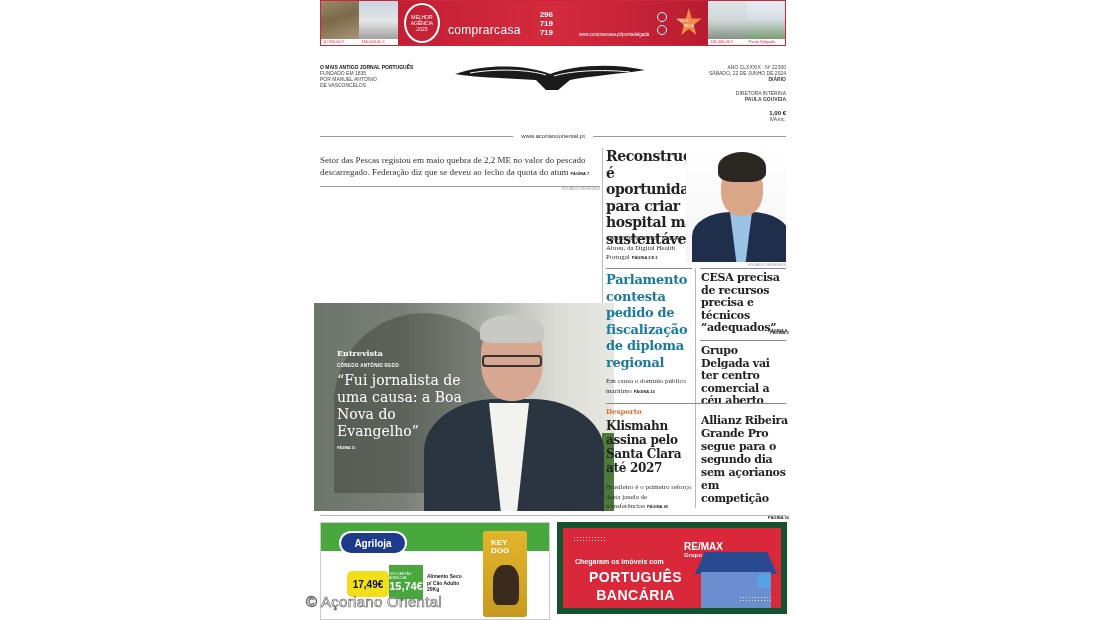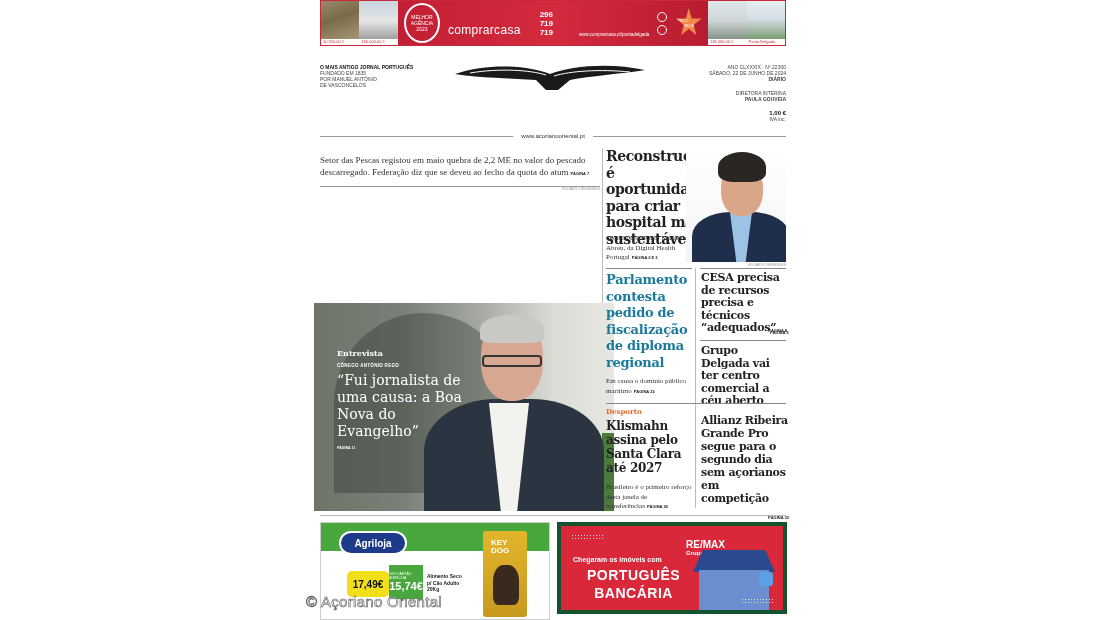--- a/index.html
+++ b/index.html
@@ -86,21 +86,21 @@
   .ad-agri .green { position: absolute; left: 0; top: 0; width: 100%; height: 28px; background: #48a83e; }
   .ad-agri .logo { position: absolute; left: 18px; top: 8px; width: 68px; height: 24px; border-radius: 12px; background: #1e3a8a; border: 2px solid #fff; color: #fff; font-family: "Liberation Sans", sans-serif; font-weight: bold; font-size: 10px; display: flex; align-items: center; justify-content: center; }
   .ad-agri .price-old { position: absolute; left: 26px; top: 48px; width: 42px; height: 26px; background: #f2df1c; border-radius: 5px; font-family: "Liberation Sans", sans-serif; font-weight: bold; font-size: 10px; display:flex; align-items:center; justify-content:center; color:#111; }
   .ad-agri .price-new { position: absolute; left: 68px; top: 42px; width: 34px; height: 34px; background: #48a83e; color: #fff; font-family: "Liberation Sans", sans-serif; font-weight: bold; font-size: 11px; display:flex; flex-direction: column; align-items:center; justify-content:center; }
   .ad-agri .price-new small { font-size: 3.5px; font-weight: normal; }
   .ad-agri .desc { position: absolute; left: 106px; top: 50px; font-family: "Liberation Sans", sans-serif; font-size: 5px; font-weight: bold; line-height: 6.5px; color: #222; }
   .ad-agri .bag { position: absolute; left: 162px; top: 8px; width: 44px; height: 86px; background: linear-gradient(180deg,#e3b52b,#c79a1f); border-radius: 3px; }
   .ad-agri .bag .key { position: absolute; left: 8px; top: 8px; color: #fff; font-family: "Liberation Sans", sans-serif; font-weight: bold; font-size: 8px; line-height: 8px; }
   .ad-agri .bag .dog { position: absolute; left: 10px; top: 34px; width: 26px; height: 40px; background: #3a2a1e; border-radius: 40% 40% 20% 20%; }
 
-  .ad-remax { position: absolute; left: 259px; top: 522px; width: 230px; height: 92px; background: #d8283a; border: 4px solid #14532d; overflow: hidden; color: #fff; font-family: "Liberation Sans", sans-serif; }
+  .ad-remax { position: absolute; left: 259px; top: 522px; width: 230px; height: 92px; background: #d8283a; border: 6px solid #14532d; overflow: hidden; color: #fff; font-family: "Liberation Sans", sans-serif; }
   .ad-remax .dots { position: absolute; left: 10px; top: 8px; width: 34px; height: 6px; background-image: radial-gradient(#ffffff 40%, transparent 41%); background-size: 3px 3px; opacity: .8; }
   .ad-remax .dots2 { left: auto; right: 8px; top: auto; bottom: 6px; }
   .ad-remax .brand { position: absolute; right: 58px; top: 14px; font-weight: bold; font-size: 10px; line-height: 9px; text-align: left; }
   .ad-remax .brand small { display: block; font-size: 6px; }
   .ad-remax .lead-in { position: absolute; left: 12px; top: 30px; font-size: 7px; font-weight: bold; }
   .ad-remax .big { position: absolute; left: 26px; top: 40px; font-size: 14px; font-weight: bold; line-height: 18px; text-align: center; letter-spacing: .5px; }
   .ad-remax .contact { position: absolute; left: 10px; top: 84px; font-size: 3.5px; }
   .ad-remax .contact b { font-size: 7px; margin-left: 2px; }
   .ad-remax .house { position: absolute; left: 138px; top: 44px; width: 70px; height: 42px; background: #6a8ecf; }
   .ad-remax .roof { position: absolute; left: 132px; top: 24px; width: 82px; height: 22px; background: #2a4a8f; clip-path: polygon(12% 0,88% 0,100% 100%,0 100%); }

